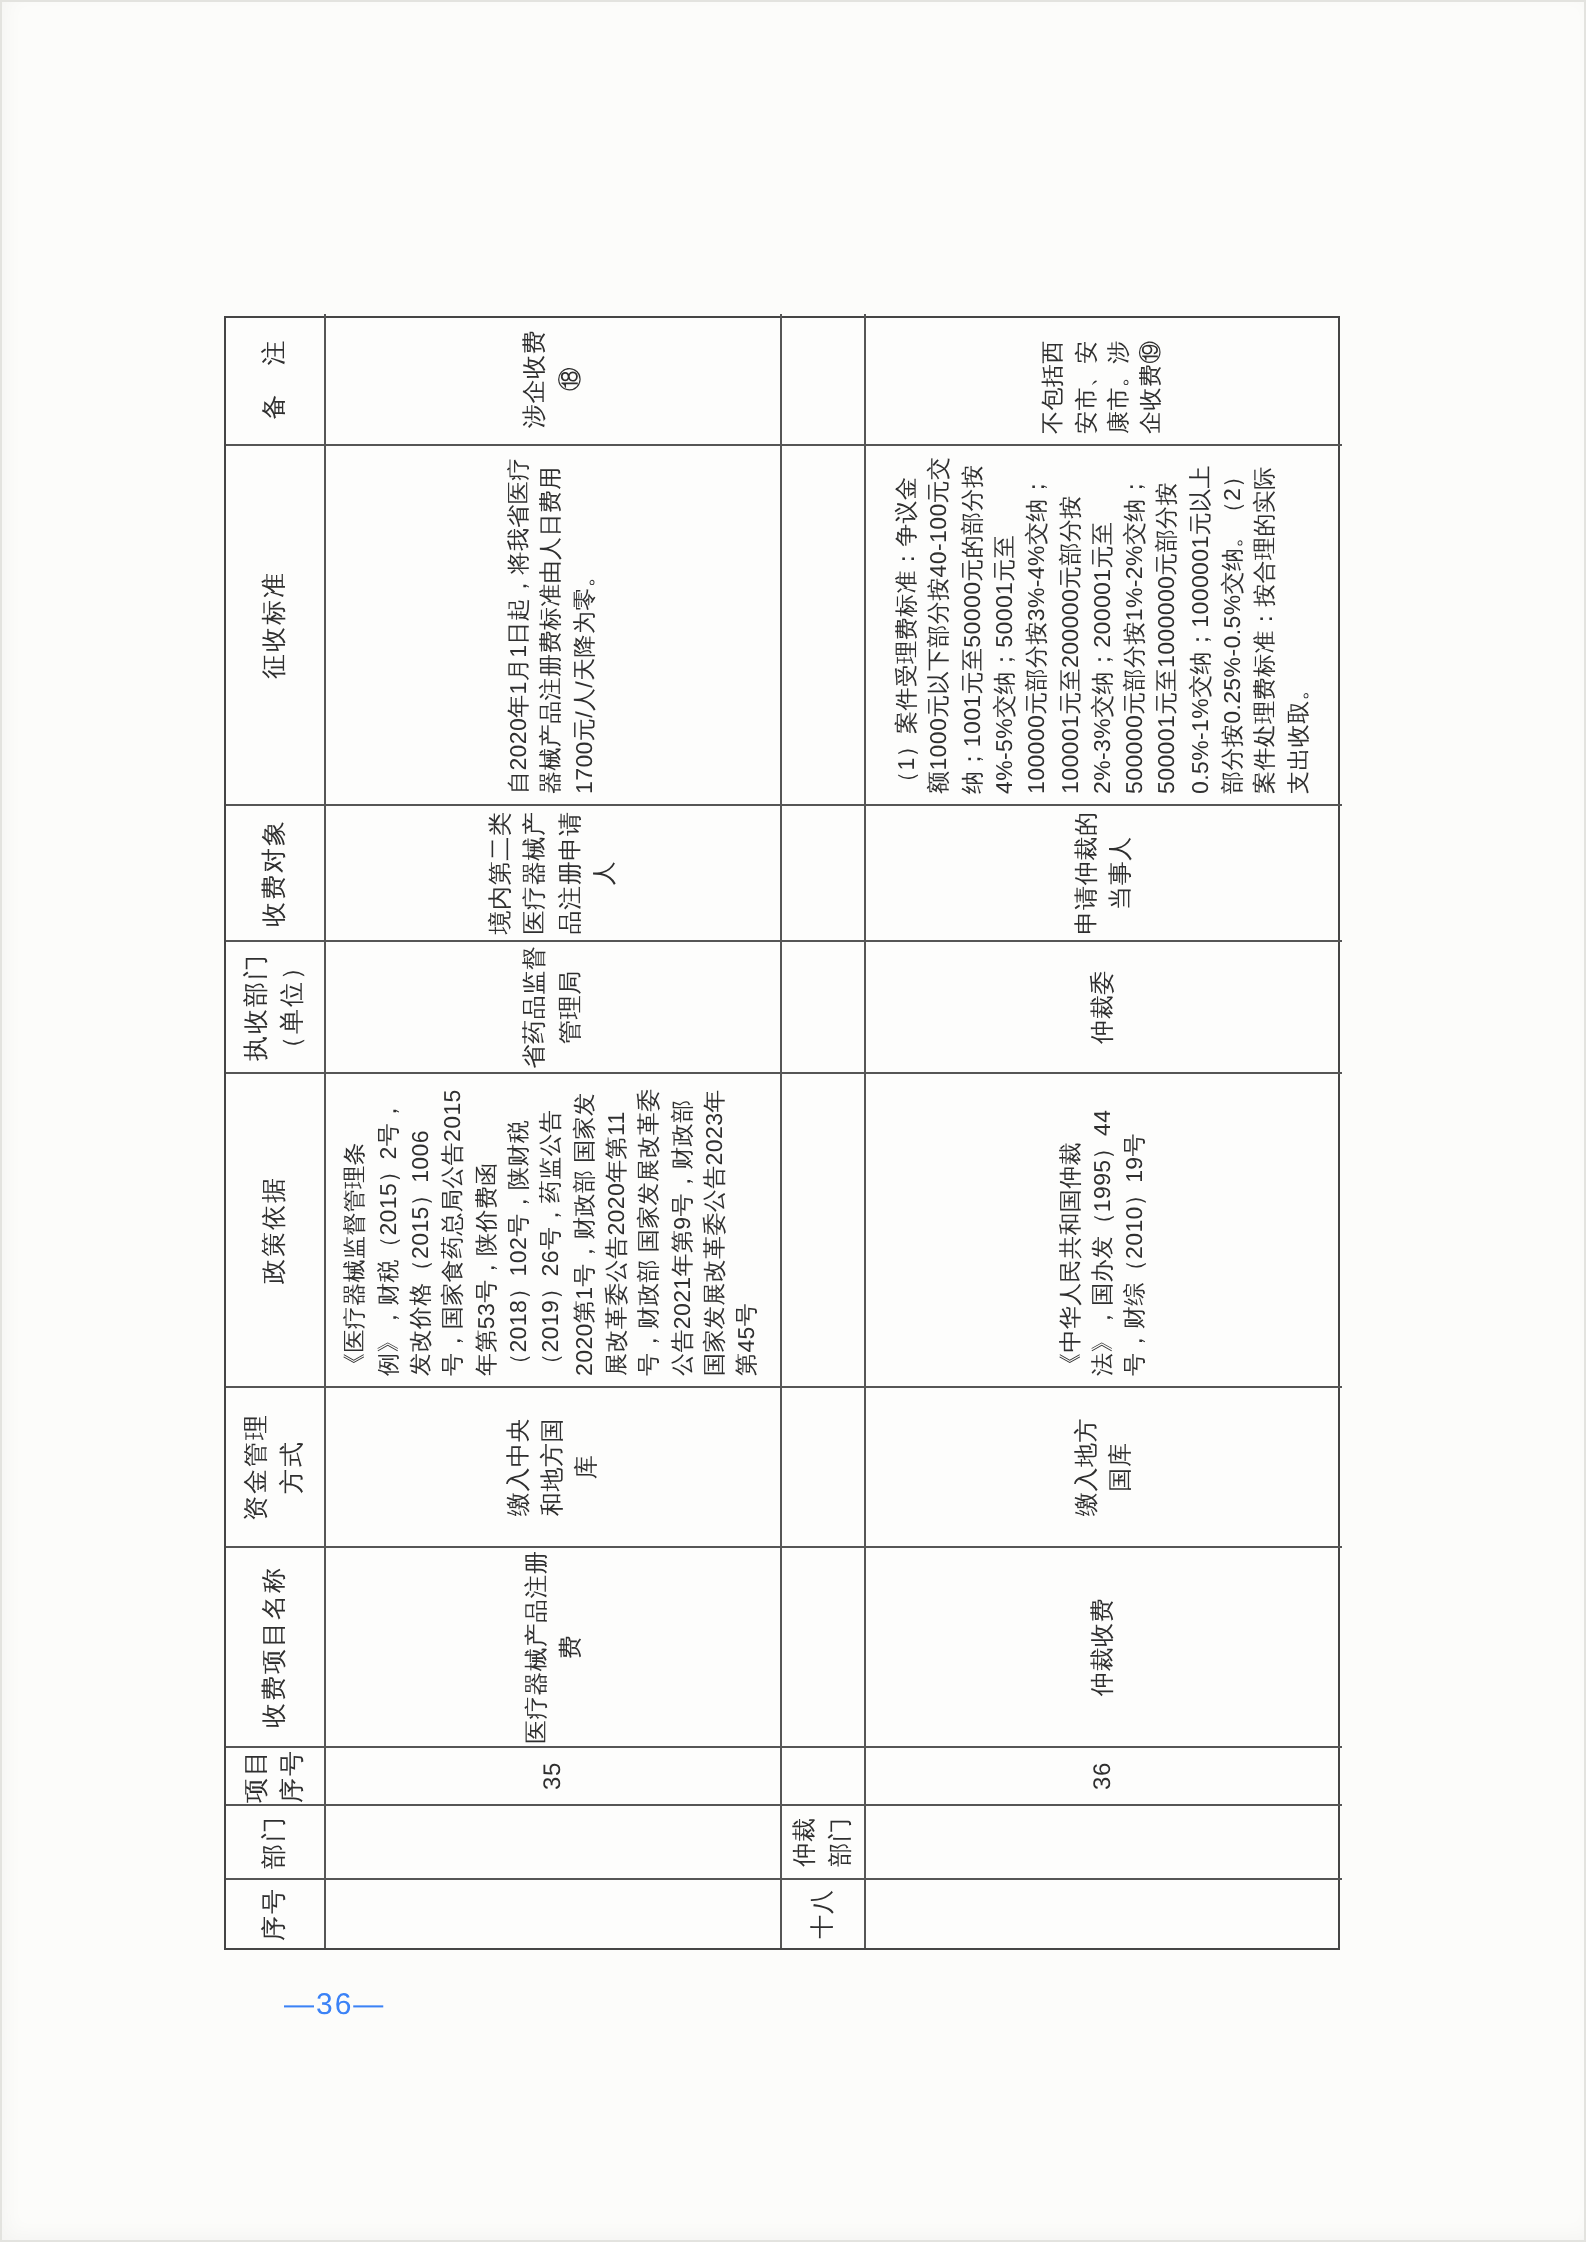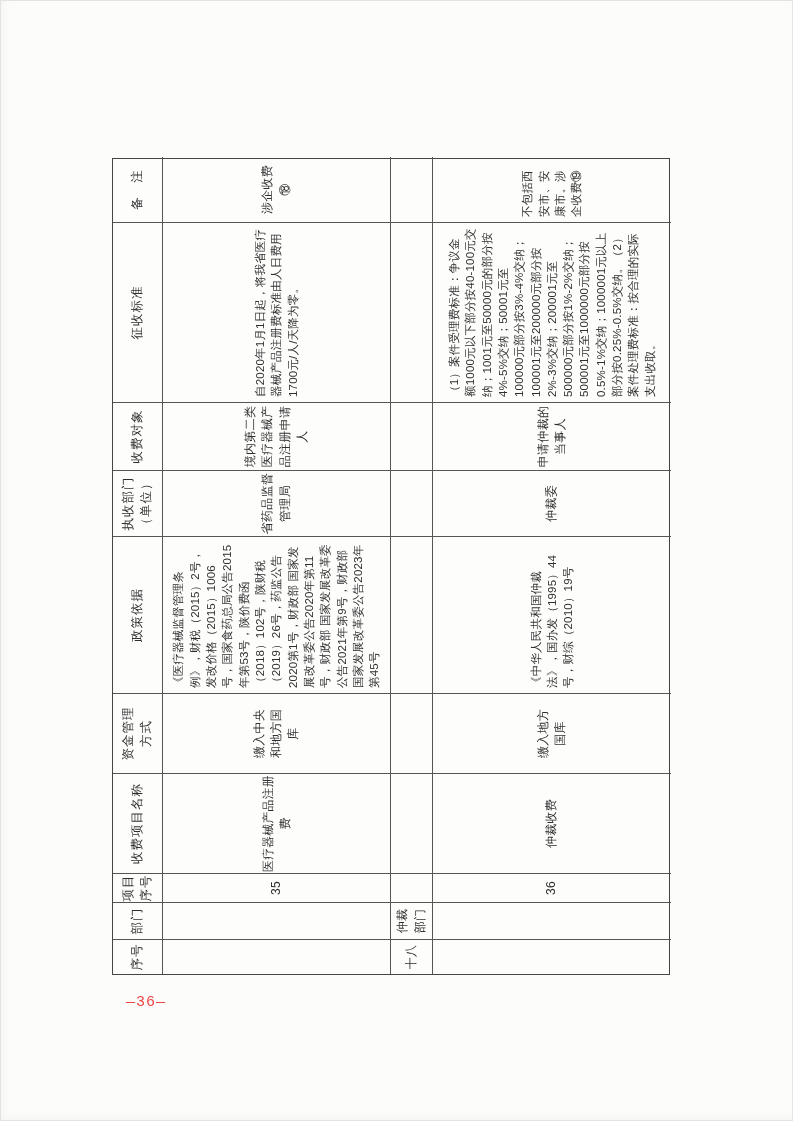--- a/index.html
+++ b/index.html
@@ -54,22 +54,22 @@
   .para{
     justify-content:flex-start;
     text-align:left;
     padding:3px 5px;
     font-size:11.5px;
     line-height:1.42;
     letter-spacing:0.2px;
   }
   .fee-name{font-size:11.8px;}
   .pageno{
-    position:absolute;left:126px;top:994px;
-    font-size:15px;letter-spacing:1px;color:#ef4444;font-family:Liberation Mono, monospace;
+    position:absolute;left:142px;top:994px;
+    font-size:15px;letter-spacing:1px;color:#3b82f6;
   }
 </style>
 </head>
 <body>
 
 <div class="sheet">
 
   <div class="table-wrap">
     <div class="rot">
       <div class="grid">

